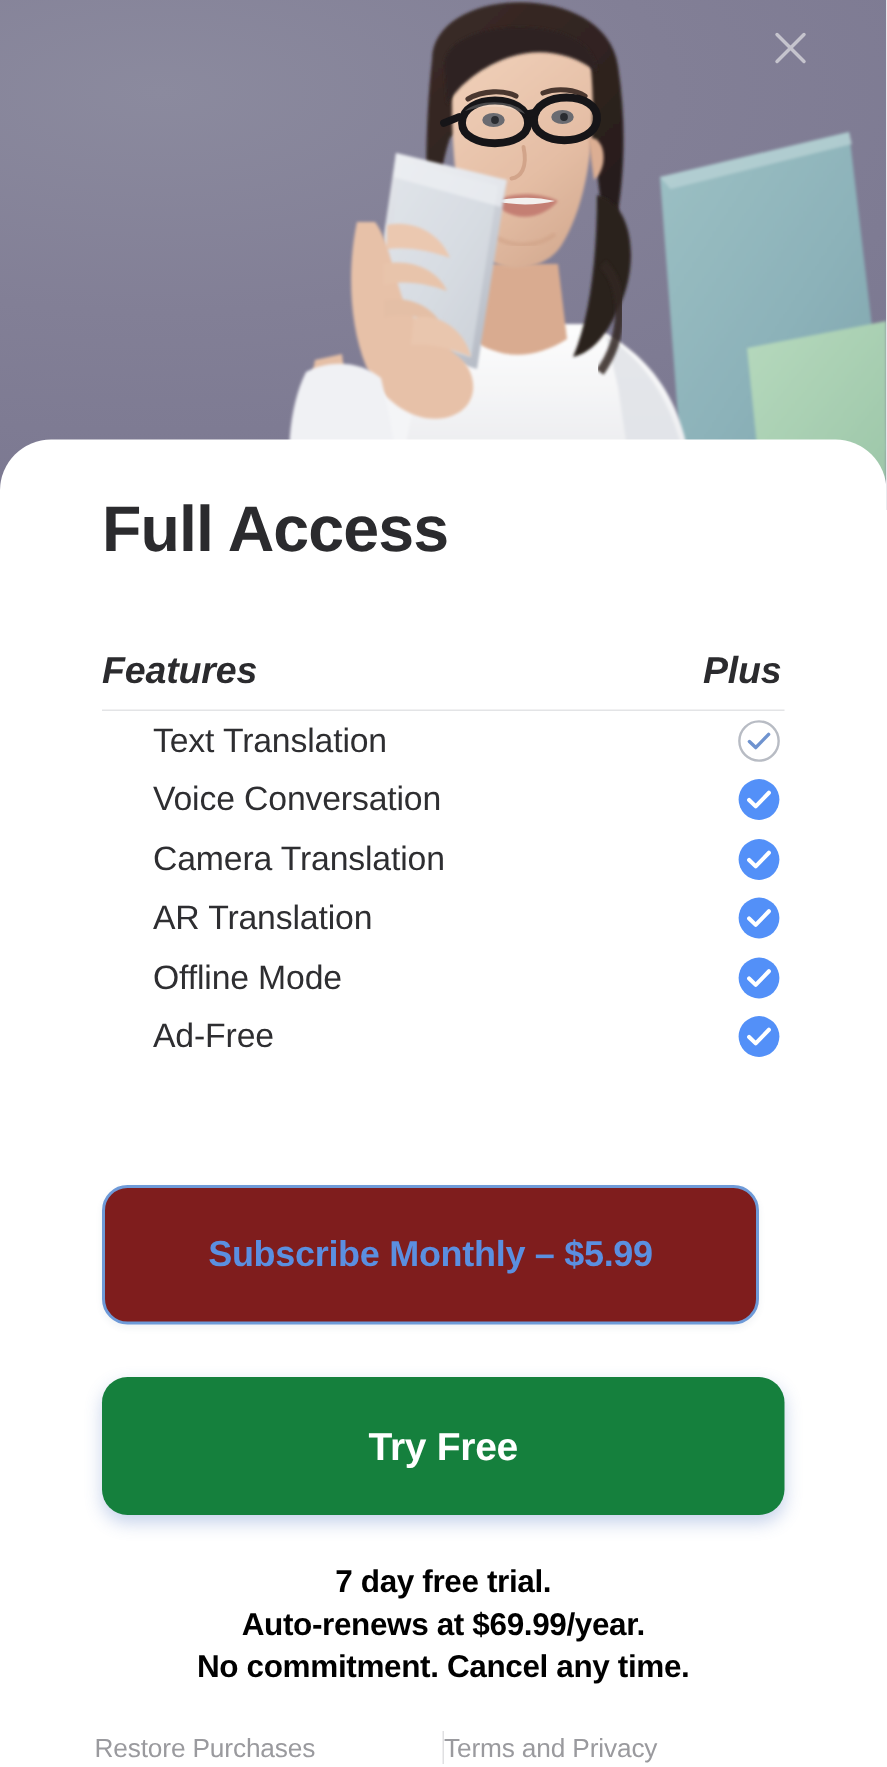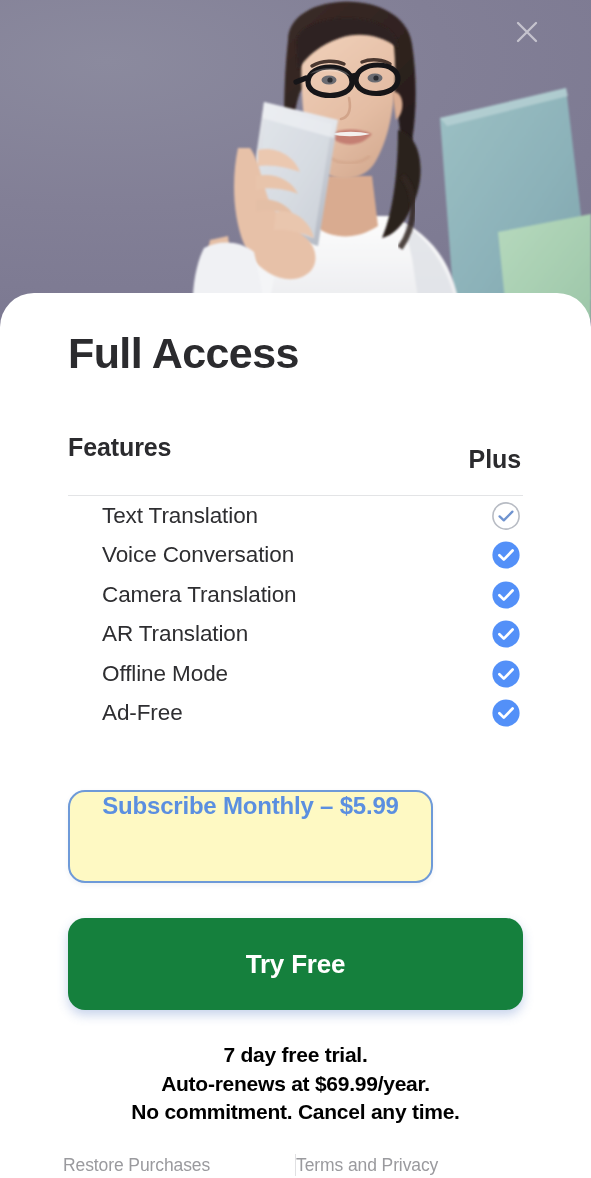--- a/index.html
+++ b/index.html
@@ -69,32 +69,33 @@
     font-weight: 700;
     letter-spacing: -0.6px;
     color: #2b2b2e;
   }
 
   
   .table { position: absolute; left: 68px; top: 140px; width: 455px; }
 
   .table-head {
     display: flex;
-    align-items: flex-start;
+    align-items: flex-end;
     justify-content: space-between;
-    padding-bottom: 21px;
+    padding-bottom: 11px;
     border-bottom: 1px solid #e3e4e6;
+    font-style: italic;
   }
   .th {
     font-size: 25px;
     font-weight: 600;
     color: #2b2b2e;
     letter-spacing: -0.1px;
   }
-  .th-plus { padding-right: 2px; margin-top: 12px; }
+  .th-plus { padding-right: 2px; }
 
   .feature-row {
     display: flex;
     align-items: center;
     justify-content: space-between;
     height: 39.5px;
   }
   .feature-label {
     font-size: 22.5px;
     color: #2e2e31;
@@ -107,25 +108,25 @@
     display: flex;
     align-items: center;
     justify-content: center;
   }
   .chk { display: block; }
 
   
   .btn-sub {
     position: absolute;
     left: 68px; top: 497px;
-    width: 365px; height: 93px;
-    background: #fef9c3;
+    width: 438px; height: 93px;
+    background: #7f1d1d;
     border: 2px solid #6e9ad8;
     border-radius: 17px;
-    display: flex; justify-content: center;
+    display: flex; align-items: center; justify-content: center;
     cursor: pointer;
     box-shadow: 0 2px 5px rgba(60,80,120,0.07);
   }
   .btn-sub-label {
     font-size: 24px;
     font-weight: 700;
     color: #5b8fe0;
     letter-spacing: -0.2px;
   }
 

